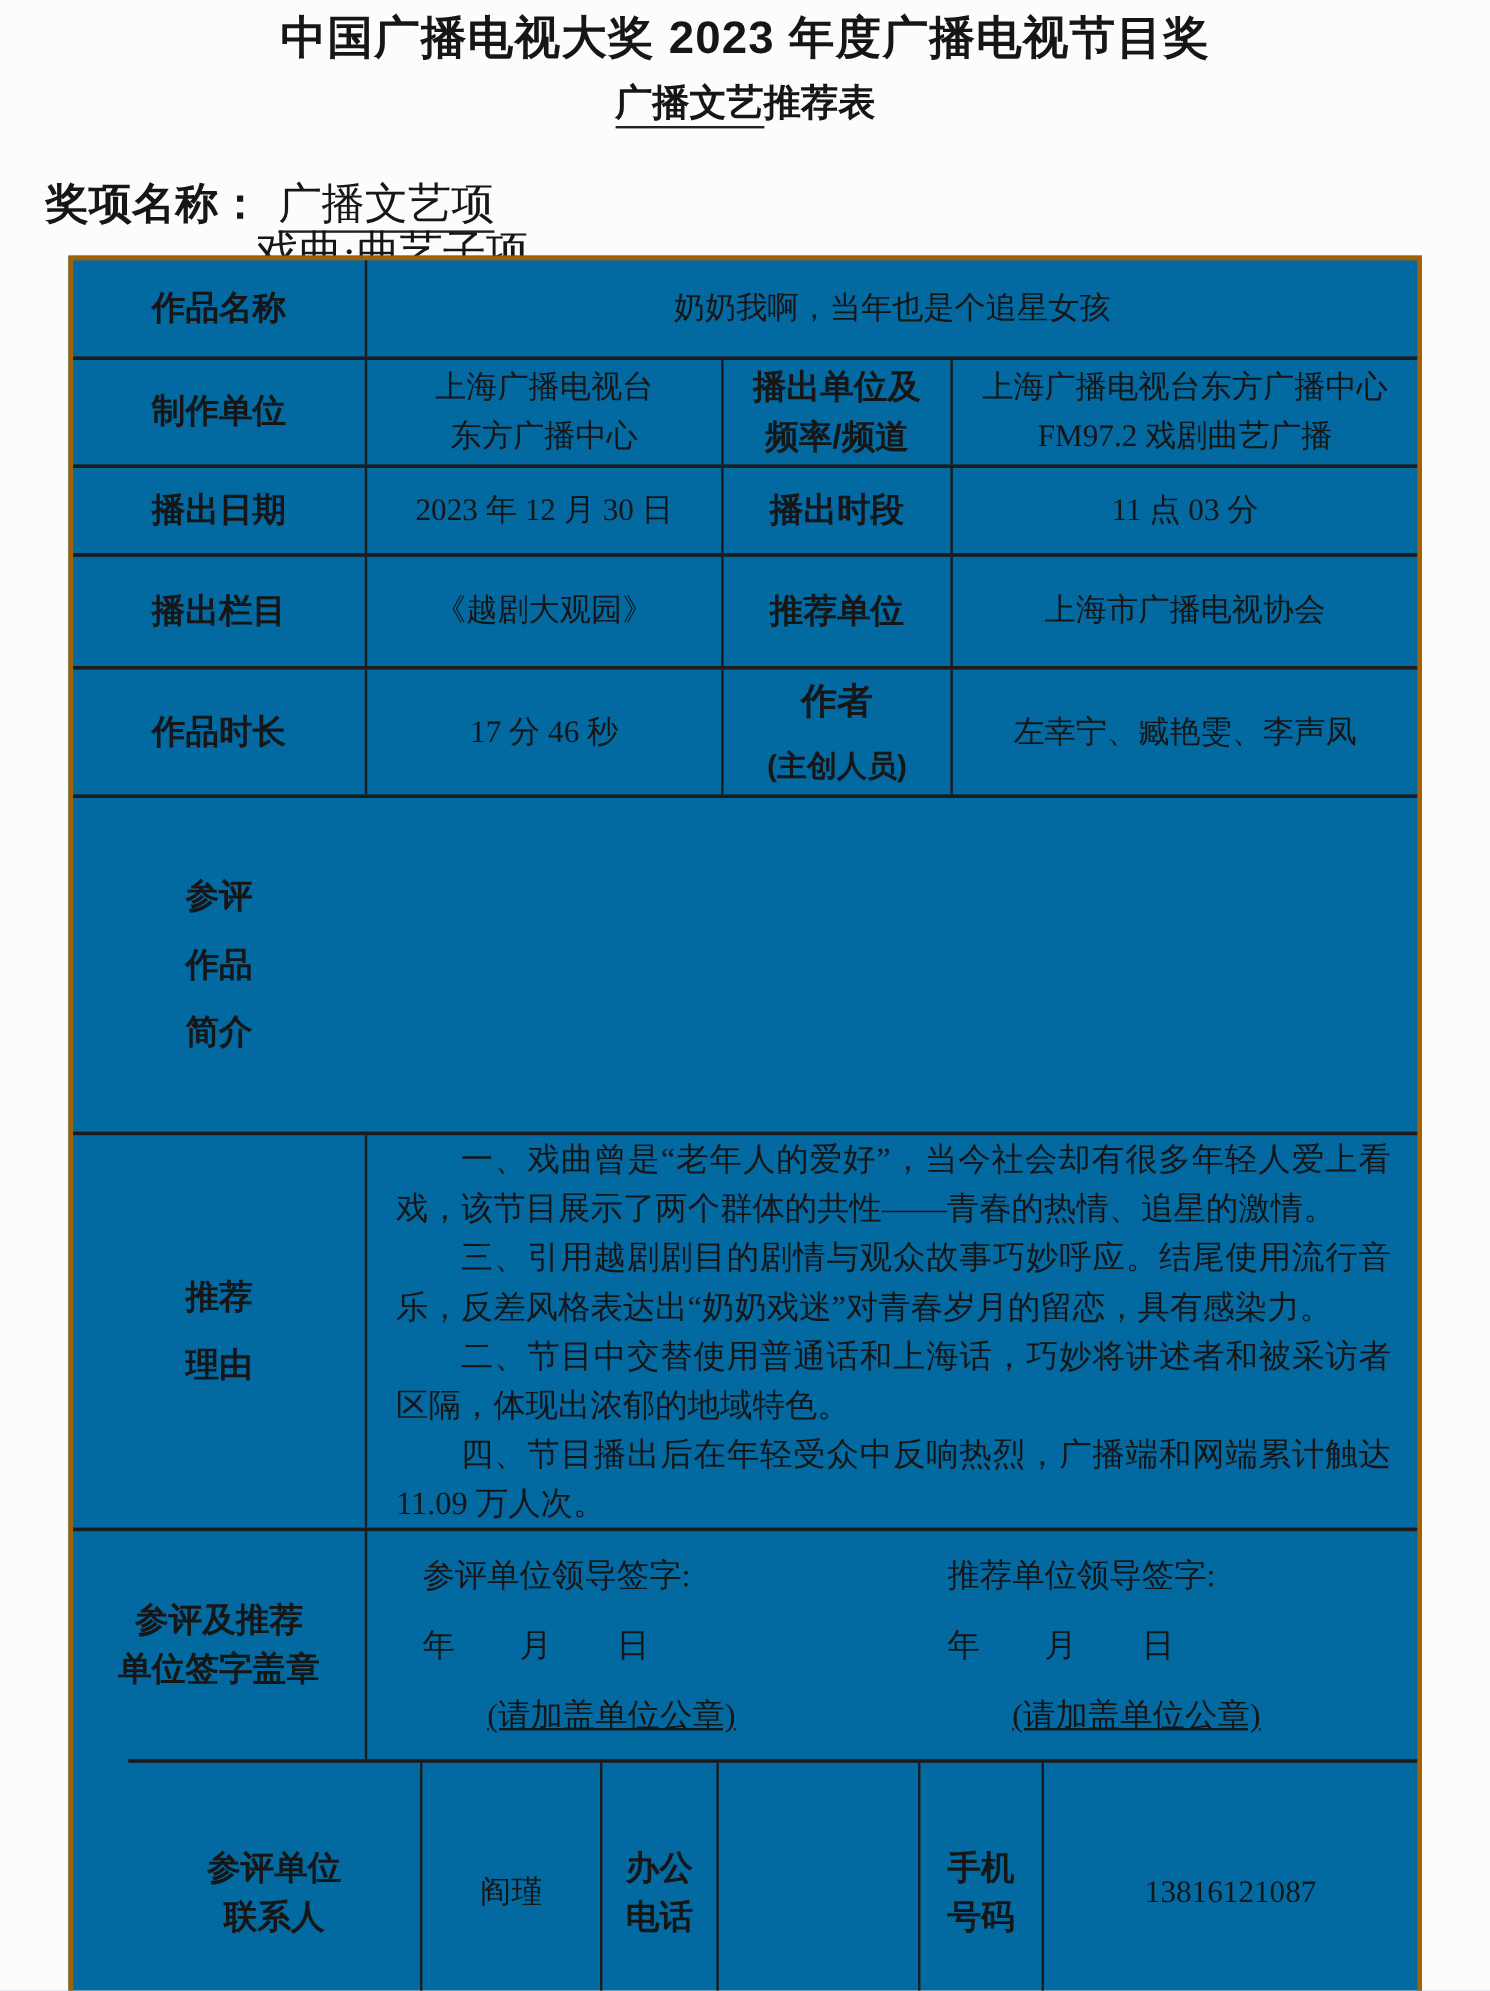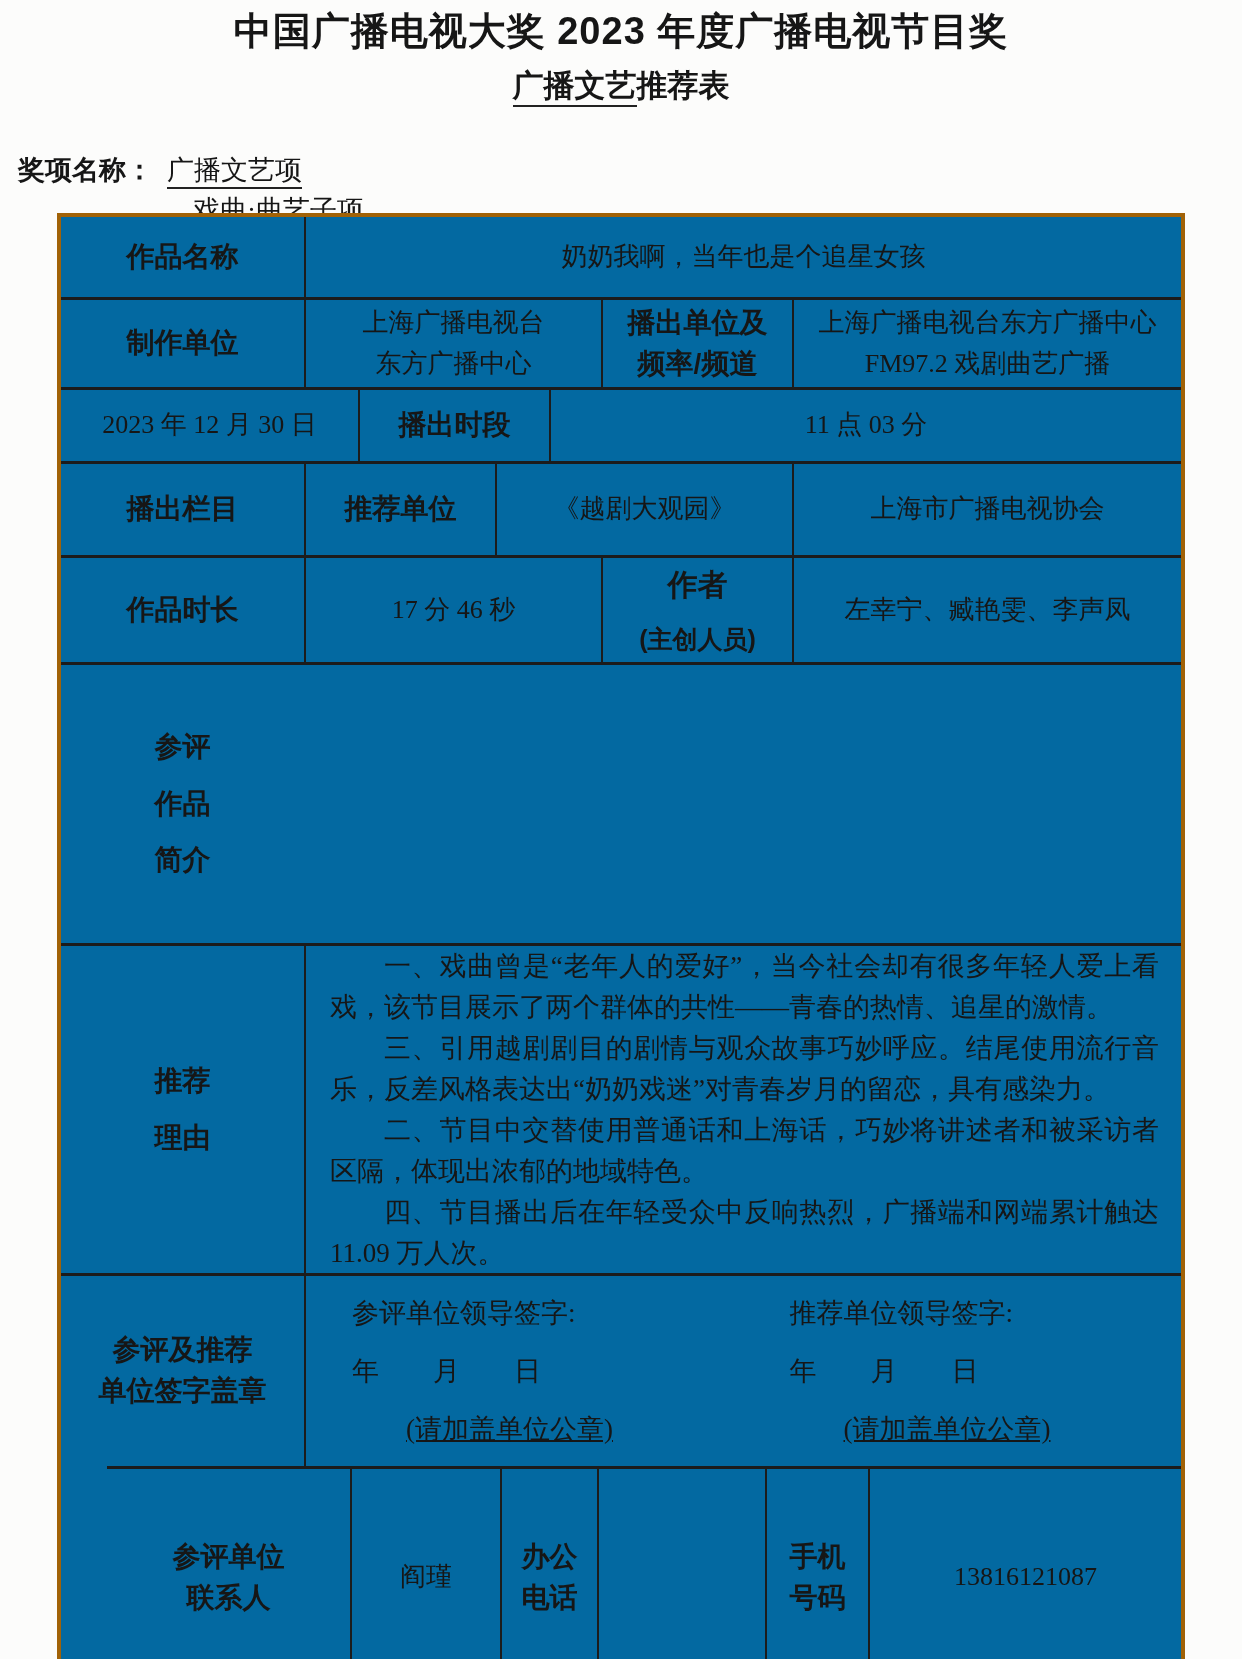--- a/index.html
+++ b/index.html
@@ -29,22 +29,22 @@
     text-align:center;
     font-family:"Liberation Sans","DejaVu Sans",sans-serif;
     font-weight:bold;
     font-size:31px;
   }
   .u{
     border-bottom:2px solid #222;
     padding-bottom:2px;
   }
   .award{
-    margin:44px 0 0 18px;
-    font-size:27px;
+    margin:44px 0 0 38px;
+    font-size:36px;
     line-height:38px;
   }
   .award-label{
     font-family:"Liberation Sans","DejaVu Sans",sans-serif;
     font-weight:bold;
     margin-right:14px;
   }
   .award-line2{
     margin-left:175px;
     margin-top:2px;
@@ -178,40 +178,43 @@
         <span class="label">播出单位及</span>
         <span class="label">频率/频道</span>
       </div>
       <div class="cell c4">
         <span class="value">上海广播电视台东方广播中心</span>
         <span class="value">FM97.2 戏剧曲艺广播</span>
       </div>
     </div>
 
     <div class="row h-r3">
+      <div class="cell c1">
+        <span class="label">播出日期</span>
+      </div>
       <div class="cell c2">
         <span class="value">2023 年 12 月 30 日</span>
       </div>
       <div class="cell c3">
         <span class="label">播出时段</span>
       </div>
       <div class="cell c4">
         <span class="value">11 点 03 分</span>
       </div>
     </div>
 
     <div class="row h-r4">
       <div class="cell c1">
         <span class="label">播出栏目</span>
       </div>
+      <div class="cell c2">
+        <span class="value">《越剧大观园》</span>
+      </div>
       <div class="cell c3">
         <span class="label">推荐单位</span>
-      </div>
-      <div class="cell c2">
-        <span class="value">《越剧大观园》</span>
       </div>
       <div class="cell c4">
         <span class="value">上海市广播电视协会</span>
       </div>
     </div>
 
     <div class="row h-r5">
       <div class="cell c1">
         <span class="label">作品时长</span>
       </div>

